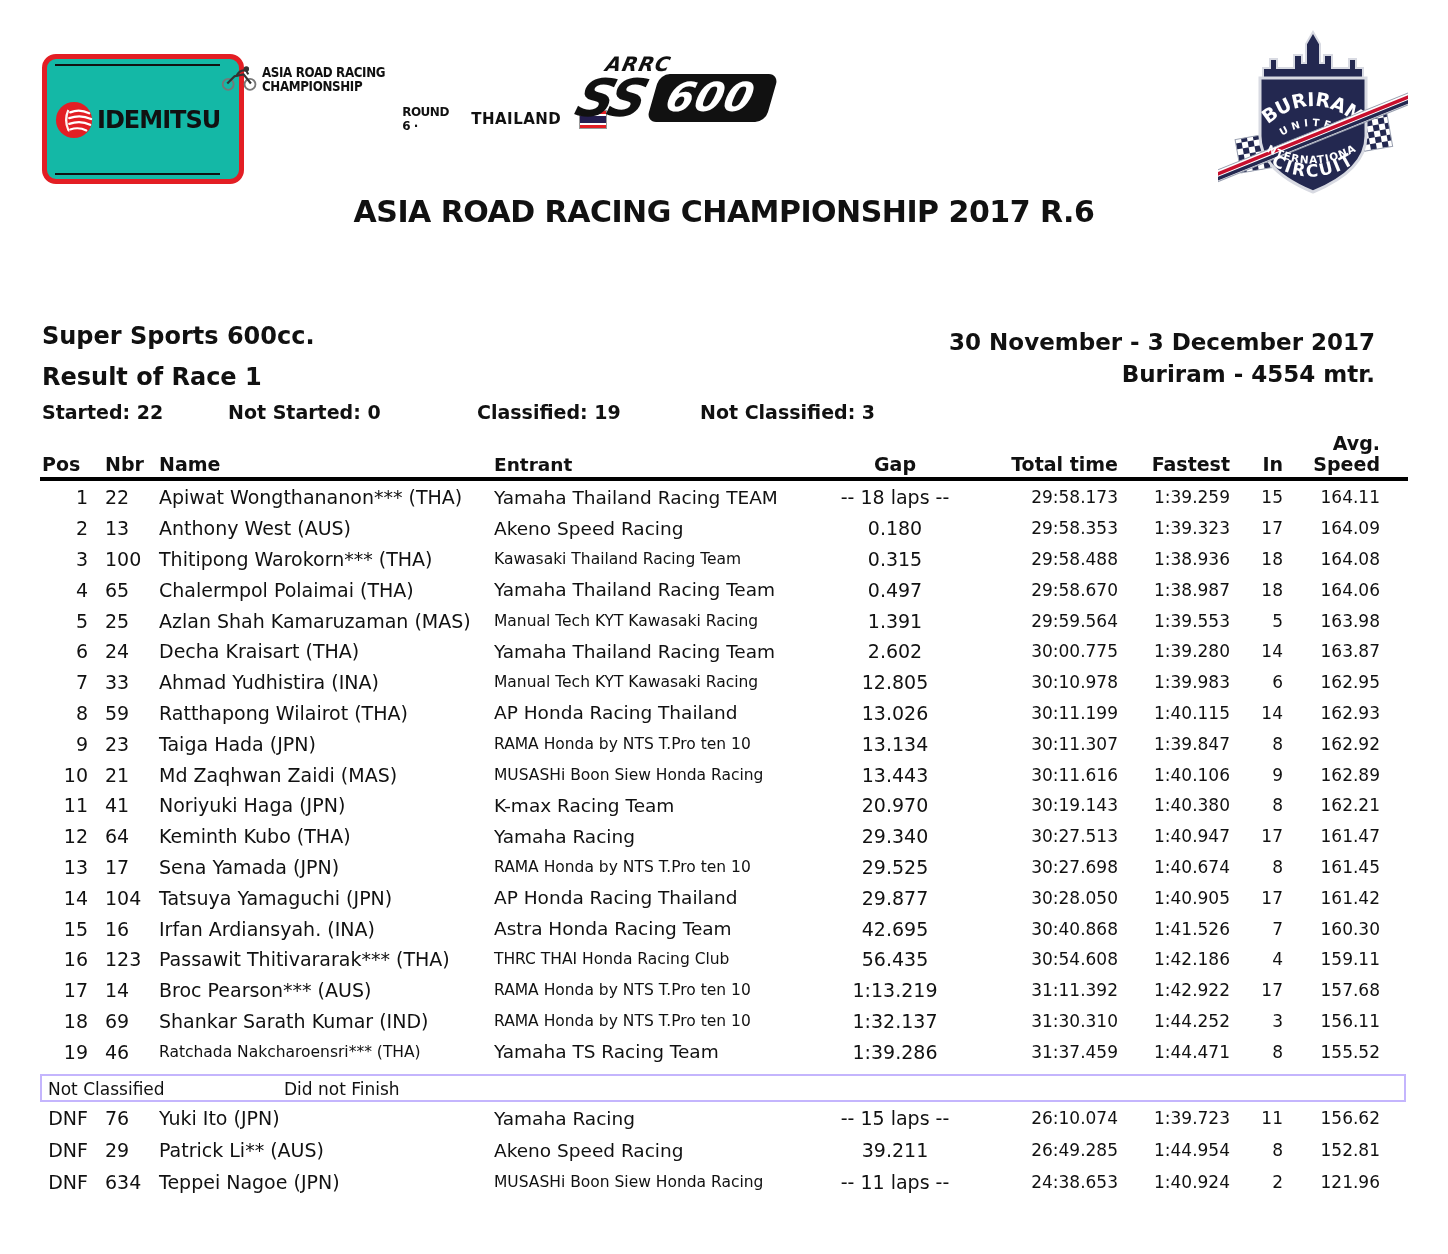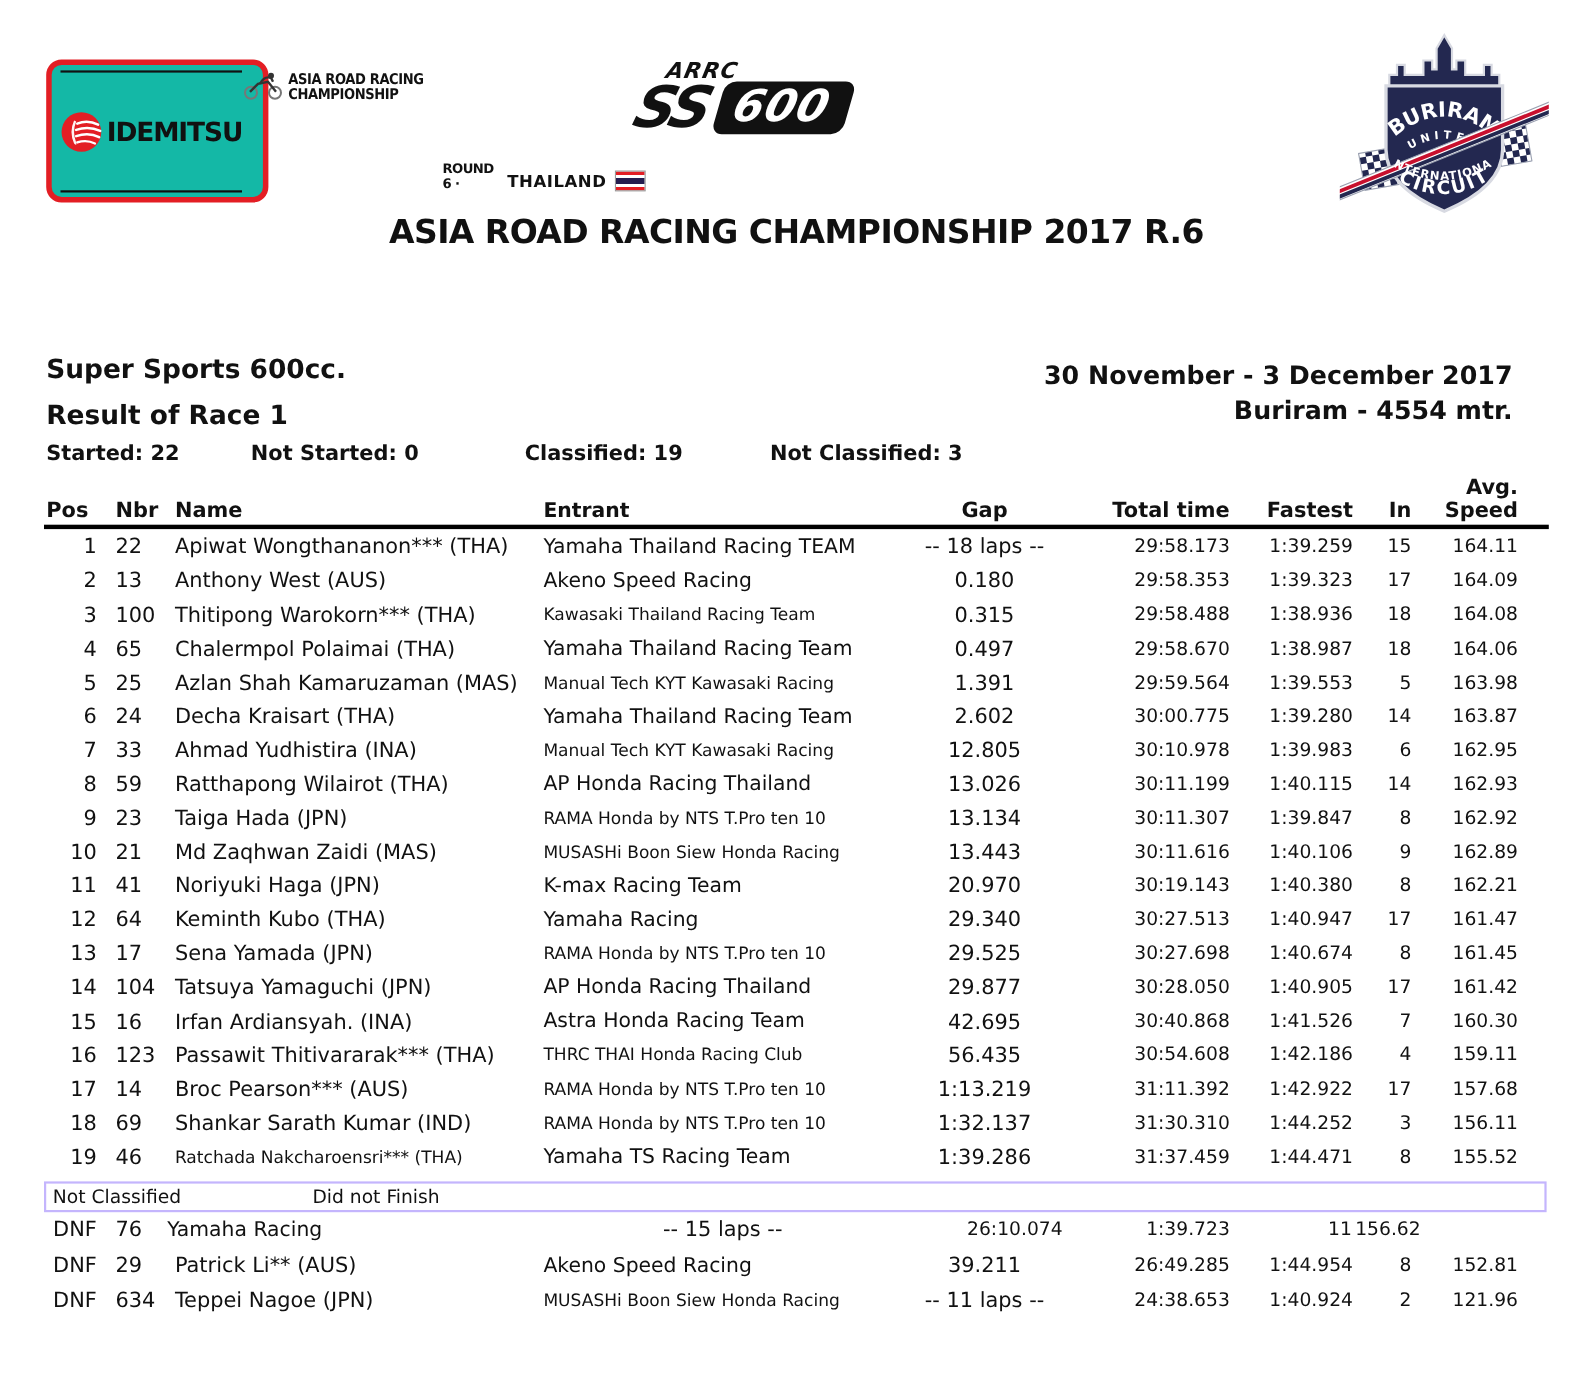--- a/index.html
+++ b/index.html
@@ -19,21 +19,21 @@
   }
   .idm-top { display:flex; align-items:center; gap:4px;
     border-top:2px solid #111; border-bottom:2px solid #111; padding:1px 0; }
   .apollo { width:38px; height:38px; flex:0 0 auto; }
   .idm-brand { font-weight:800; font-size:24px; letter-spacing:-1px; color:#111; }
   .idm-mid { display:flex; gap:2px; margin-top:1px; }
   .moto-icon { width:40px; height:26px; flex:0 0 auto; }
   .idm-series { font-weight:800; font-size:13.5px; line-height:1.05; letter-spacing:-0.4px;
     transform:scaleX(0.88); transform-origin:left center; white-space:nowrap; color:#111;}
   .idm-redline { height:3px; background:#e31e24; margin:2px 0; }
-  .idm-bottom { display:flex; align-items:flex-end; gap:6px; padding-bottom:1px; }
+  .idm-bottom { display:flex; align-items:center; gap:16px; padding-bottom:1px; }
   .idm-round { font-weight:800; font-size:12px; letter-spacing:-0.5px; }
   .idm-country { font-weight:800; font-size:15px; letter-spacing:0.5px; }
   .thai-flag { width:34px; height:19px; display:inline-block; margin-left:2px;
     background:linear-gradient(to bottom,#e31e24 0 16%,#fff 16% 32%,#241d4f 32% 68%,#fff 68% 84%,#e31e24 84% 100%);
     border:1px solid #999; }
 
   
   .ss600 { position:absolute; left:578px; top:52px; width:270px; }
   .arrc { font-weight:800; font-style:italic; font-size:20px; letter-spacing:1px;
     transform:skewX(-12deg); margin-left:28px; color:#111; }
@@ -427,20 +427,21 @@
 
   <div class="nc-bar">
     <span class="nc-label">Not Classified</span>
     <span class="nc-dnf-label">Did not Finish</span>
   </div>
 
   <div class="dnf-rows" id="dnf-rows">
       <div class="trow">
         <div class="c pos">DNF</div>
         <div class="c nbr">76</div>
+        <div class="c name">Yuki Ito (JPN)</div>
         <div class="c entrant">Yamaha Racing</div>
         <div class="c gap">-- 15 laps --</div>
         <div class="c total">26:10.074</div>
         <div class="c fastest">1:39.723</div>
         <div class="c in">11</div>
         <div class="c speed">156.62</div>
       </div>
       <div class="trow">
         <div class="c pos">DNF</div>
         <div class="c nbr">29</div>

